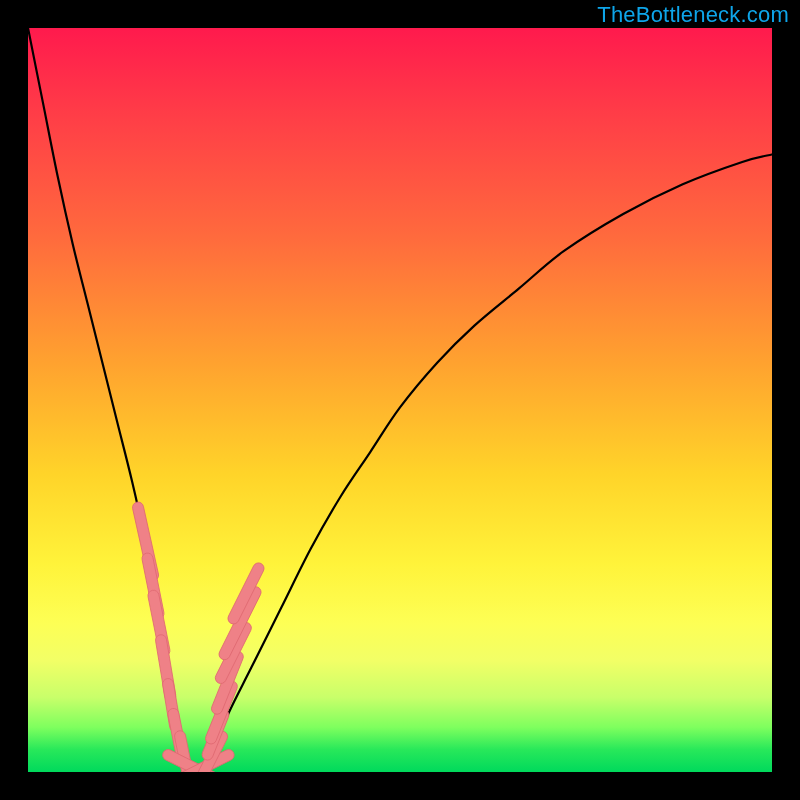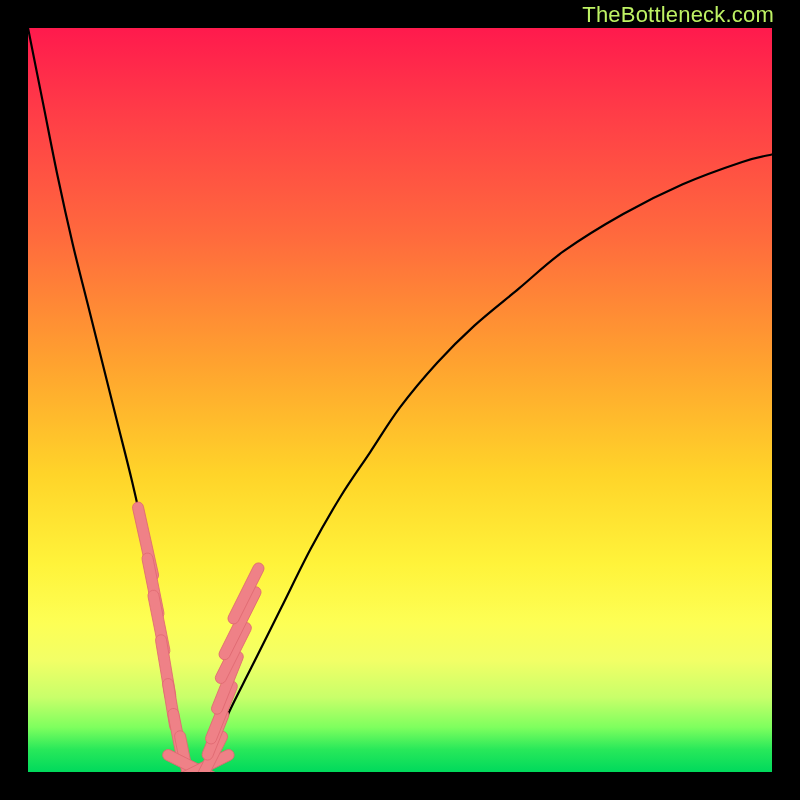--- a/index.html
+++ b/index.html
@@ -37,22 +37,22 @@
         #f2ff66 85%,
         #c8ff6a 90%,
         #7eff5e 94%,
         #28e85a 97%,
         #00d95c 100%
       );
   }
   .watermark {
     position: absolute;
     top: 2px;
-    right: 26px;
-    color: #bef264;
+    right: 11px;
+    color: #0ea5e9;
     font-size: 22px;
     font-weight: 400;
     letter-spacing: 0.2px;
     user-select: none;
   }
   svg.curve {
     position: absolute;
     inset: 0;
     width: 100%;
     height: 100%;

